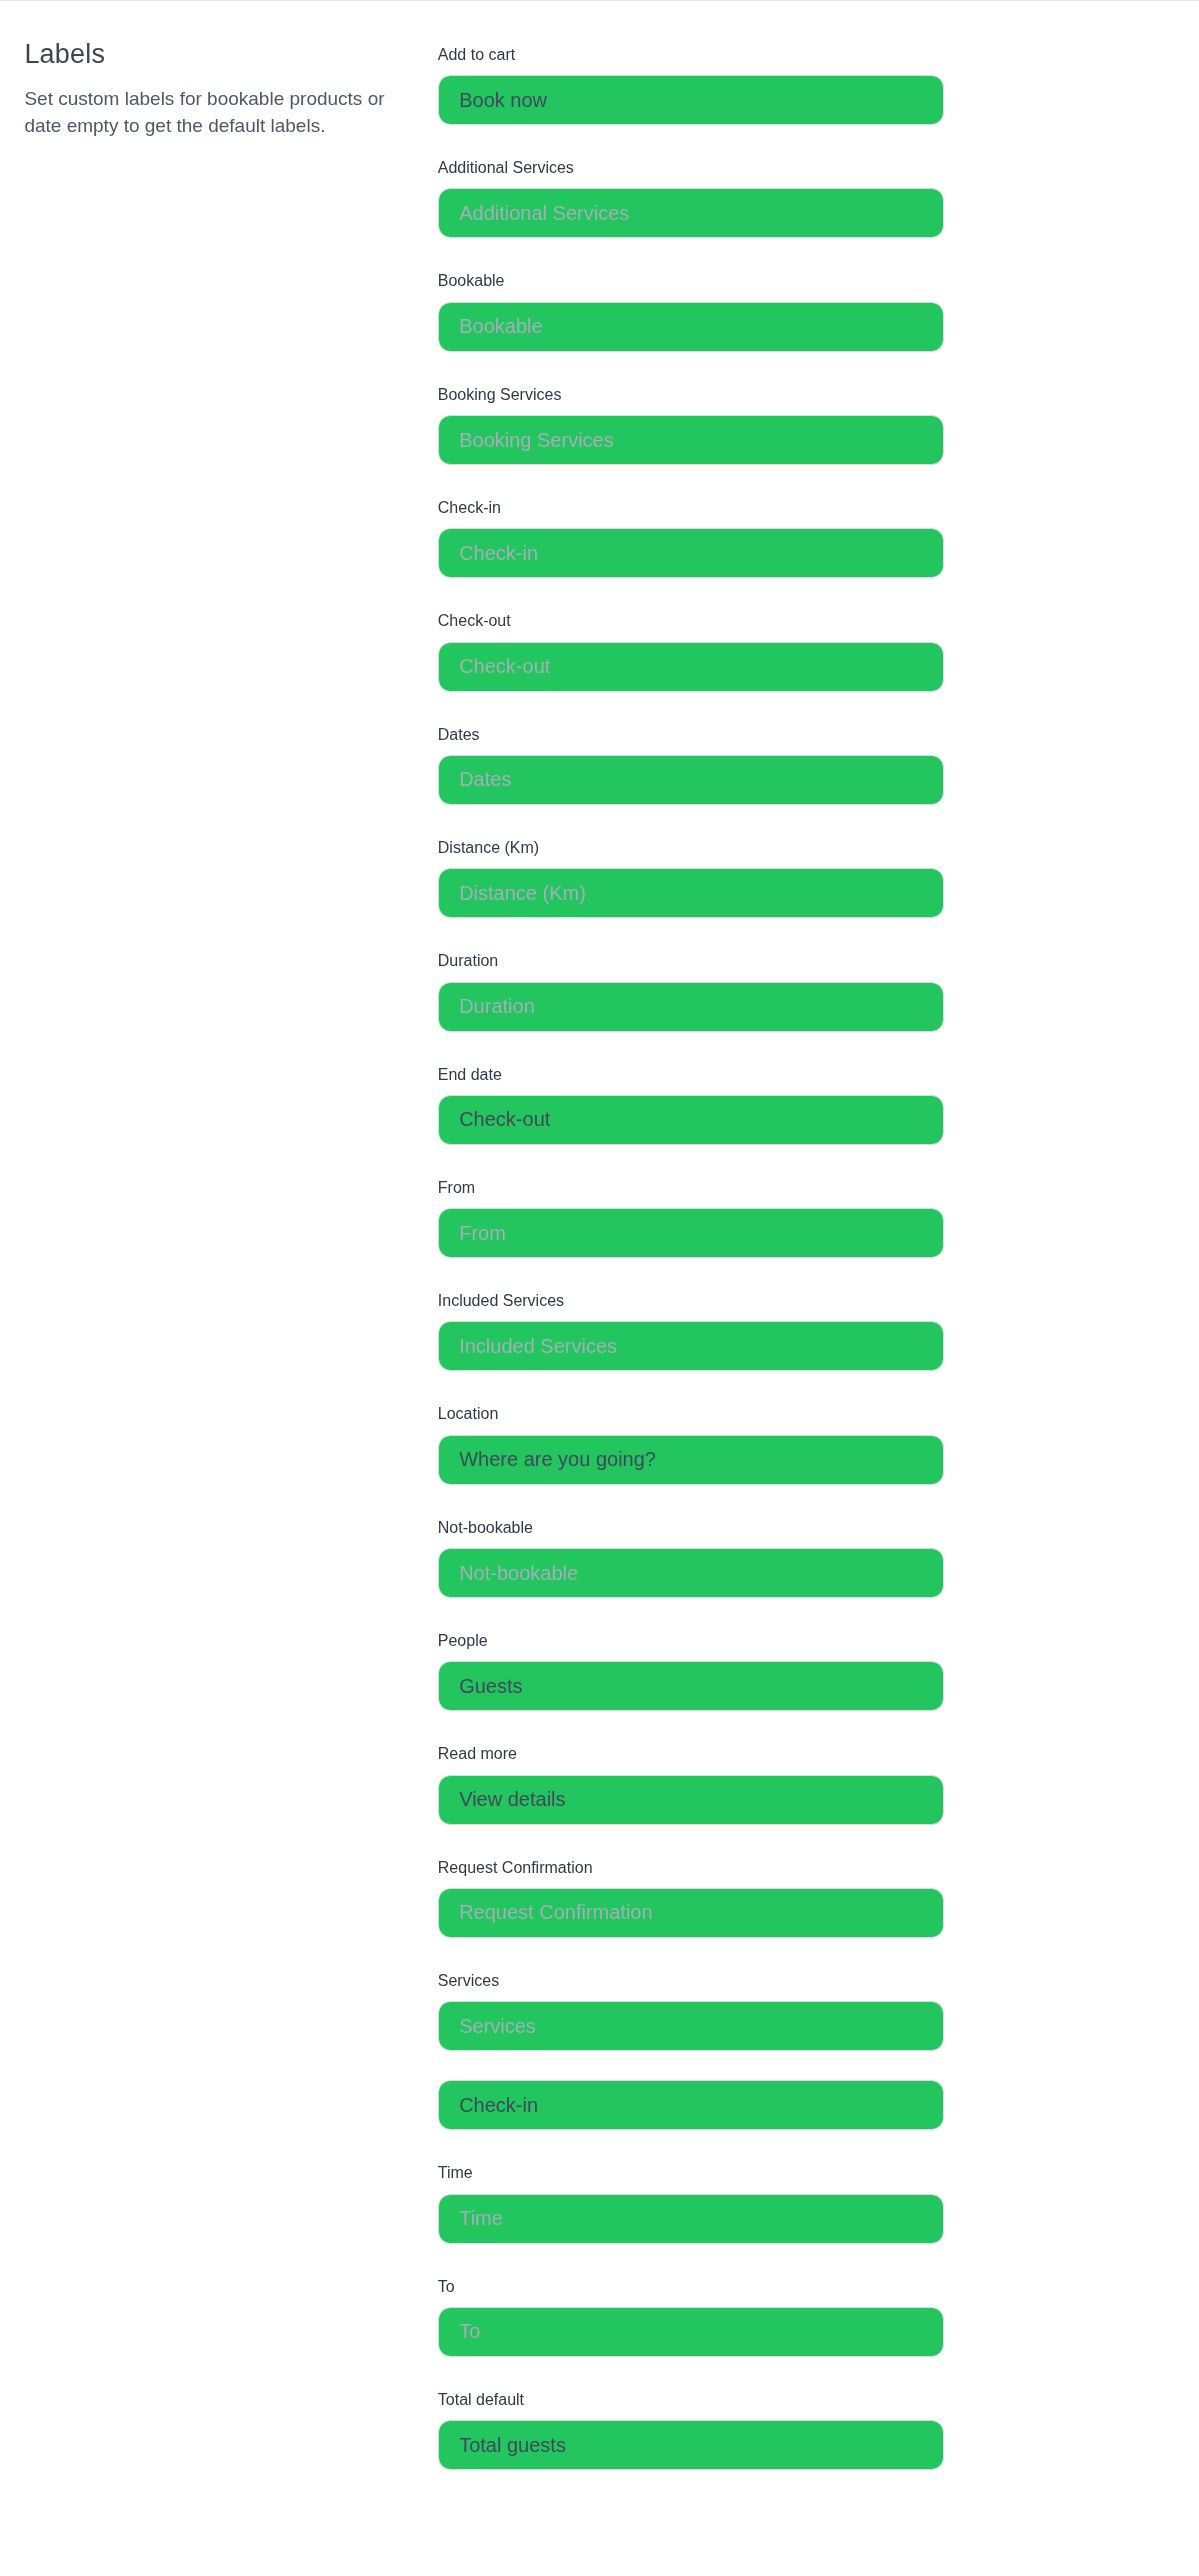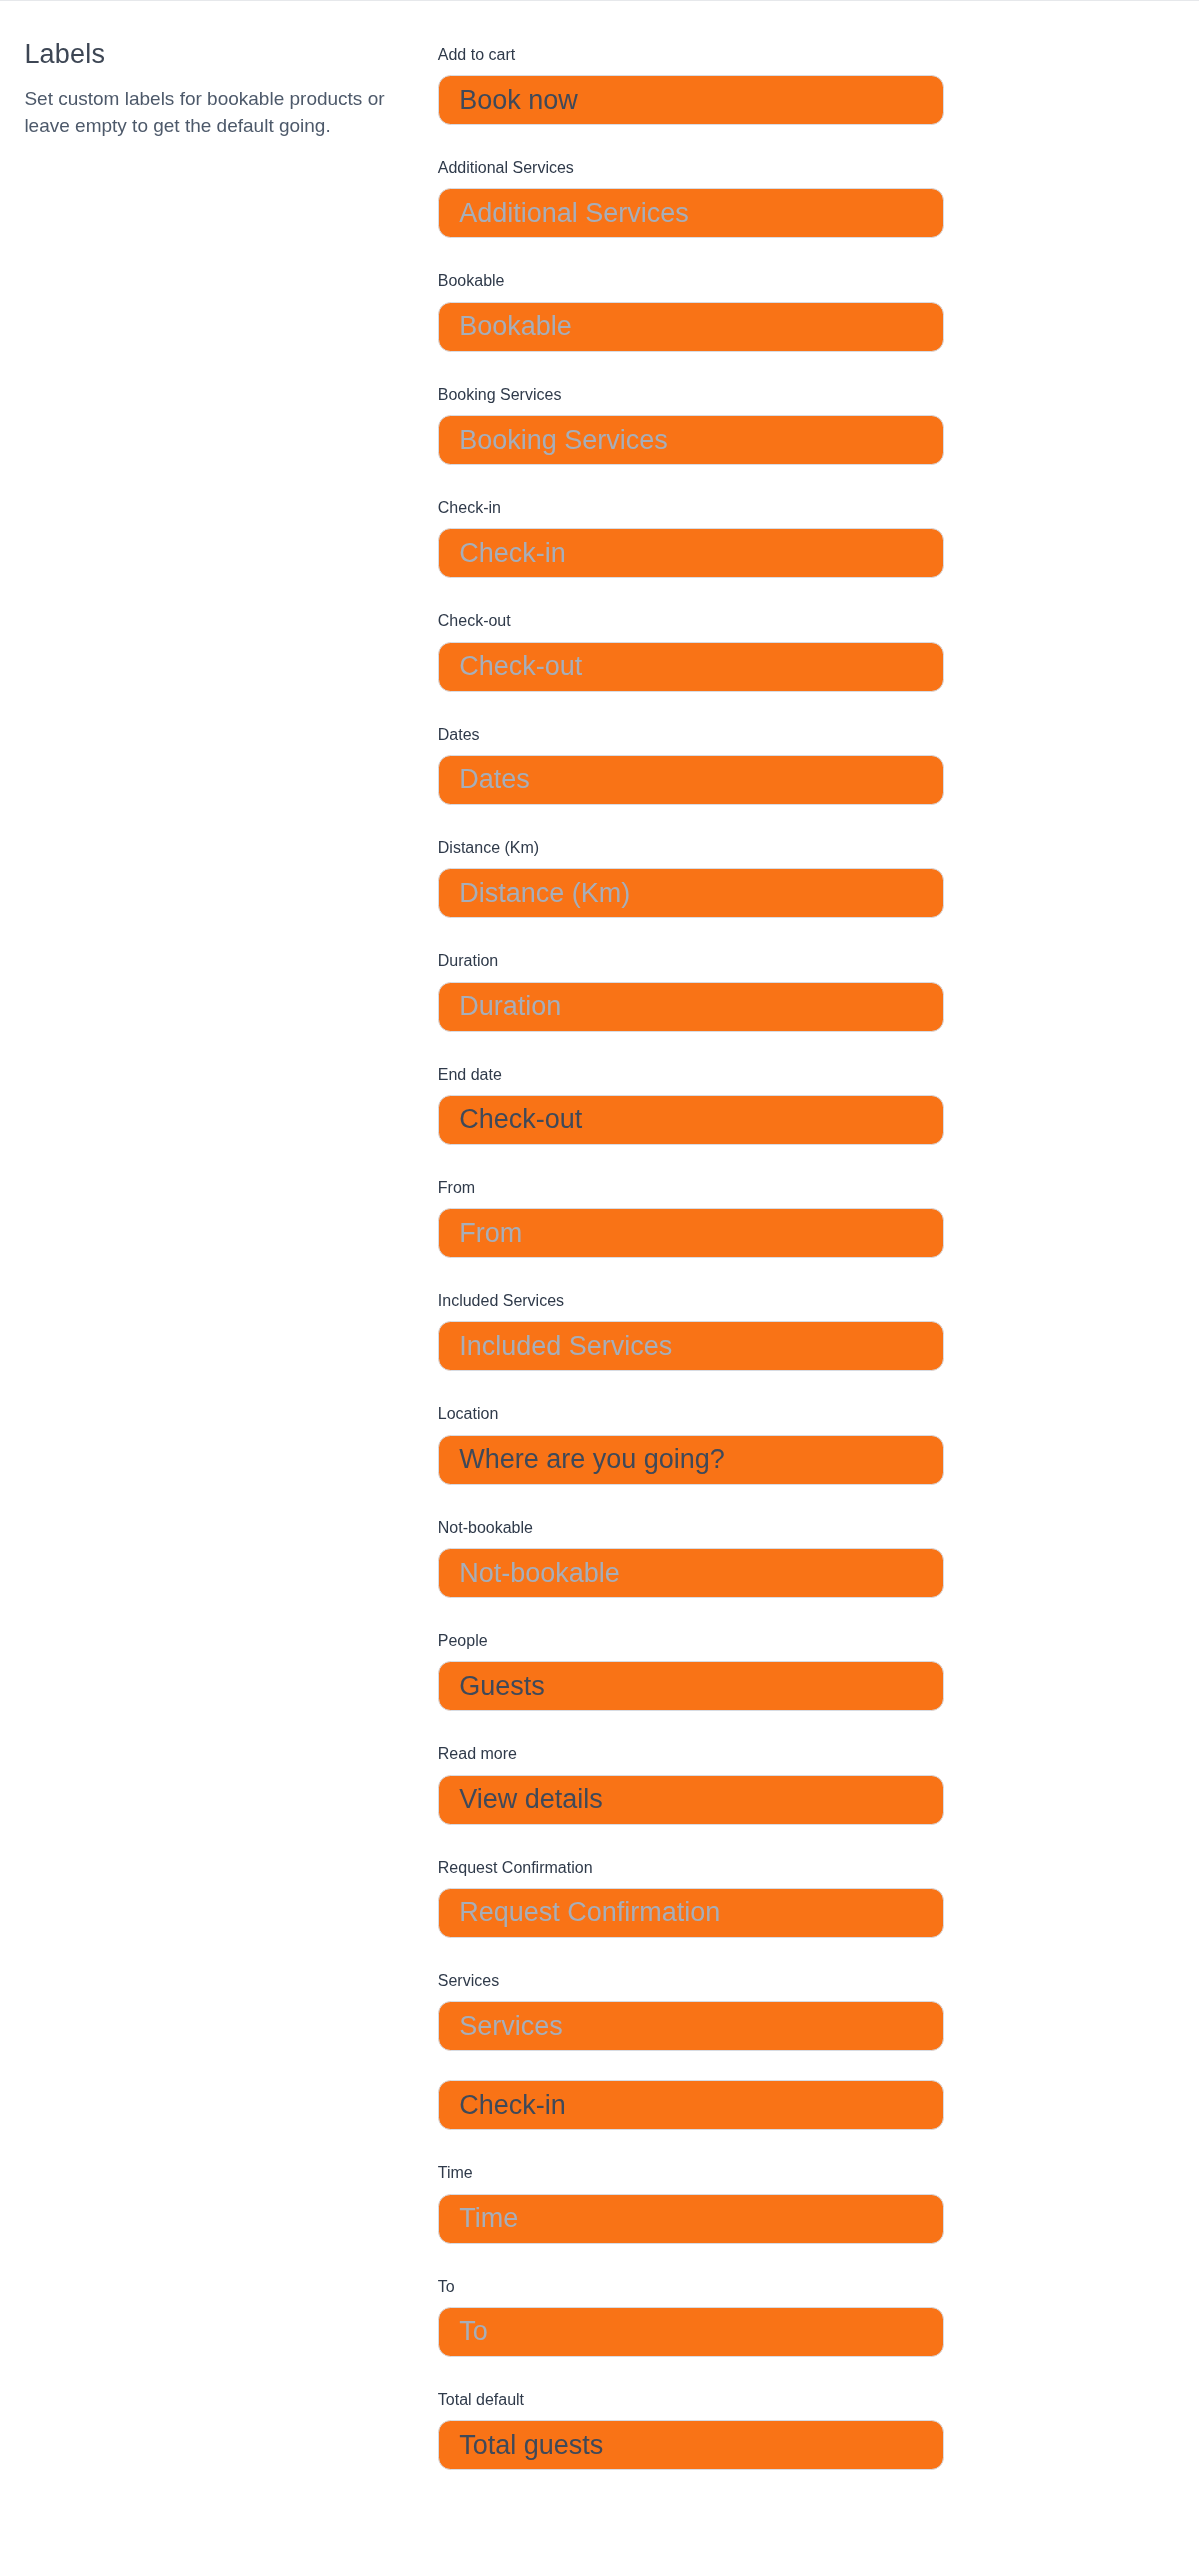--- a/index.html
+++ b/index.html
@@ -52,40 +52,40 @@
     font-weight: 500;
     color: #2f3a4a;
     margin-bottom: 6.3px;
   }
   .field-input {
     display: block;
     width: 506px;
     height: 50px;
     border: 1.6px solid #d8dce3;
     border-radius: 12.6px;
-    background: #f97316;
+    background: #22c55e;
     padding: 0 20.4px;
     font-family: inherit;
-    font-size: 27px;
+    font-size: 20px;
     color: #3f4959;
     outline: none;
   }
   .field-input::placeholder {
     color: #a6aeba;
     opacity: 1;
   }
 </style>
 </head>
 <body>
 
 <div class="container">
 
   <aside class="left-col">
     <h2 class="section-title">Labels</h2>
-    <p class="section-description">Set custom labels for bookable products or leave empty to get the default going.</p>
+    <p class="section-description">Set custom labels for bookable products or date empty to get the default labels.</p>
   </aside>
 
   <main class="right-col">
 
   <div class="field">
     <label class="field-label">Add to cart</label>
     <input class="field-input" type="text" value="Book now" style="">
   </div>
 
   <div class="field">

